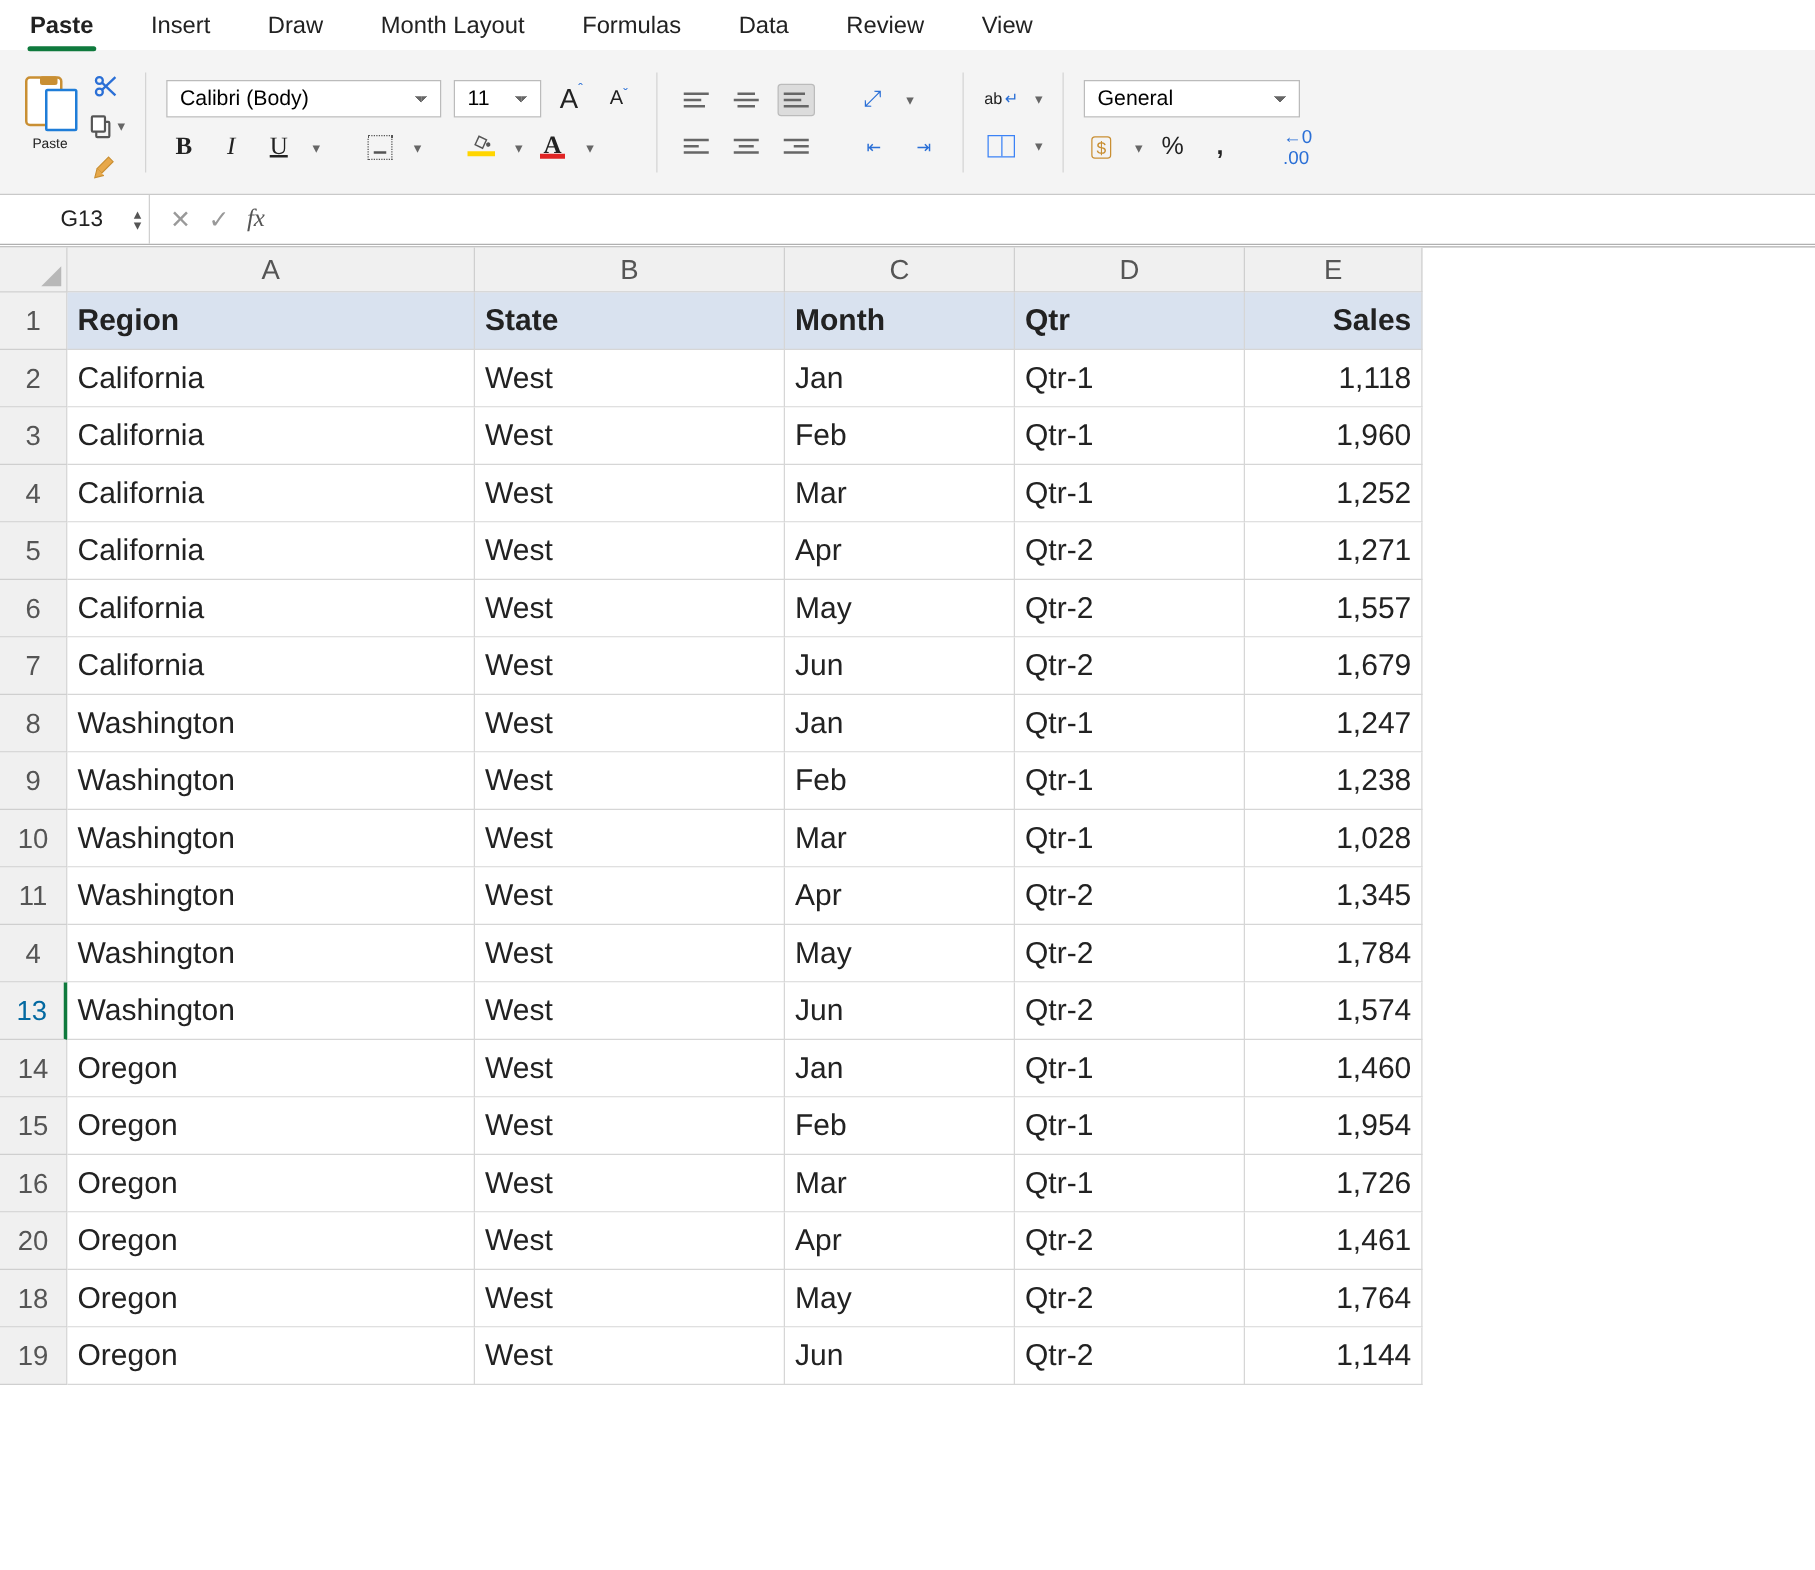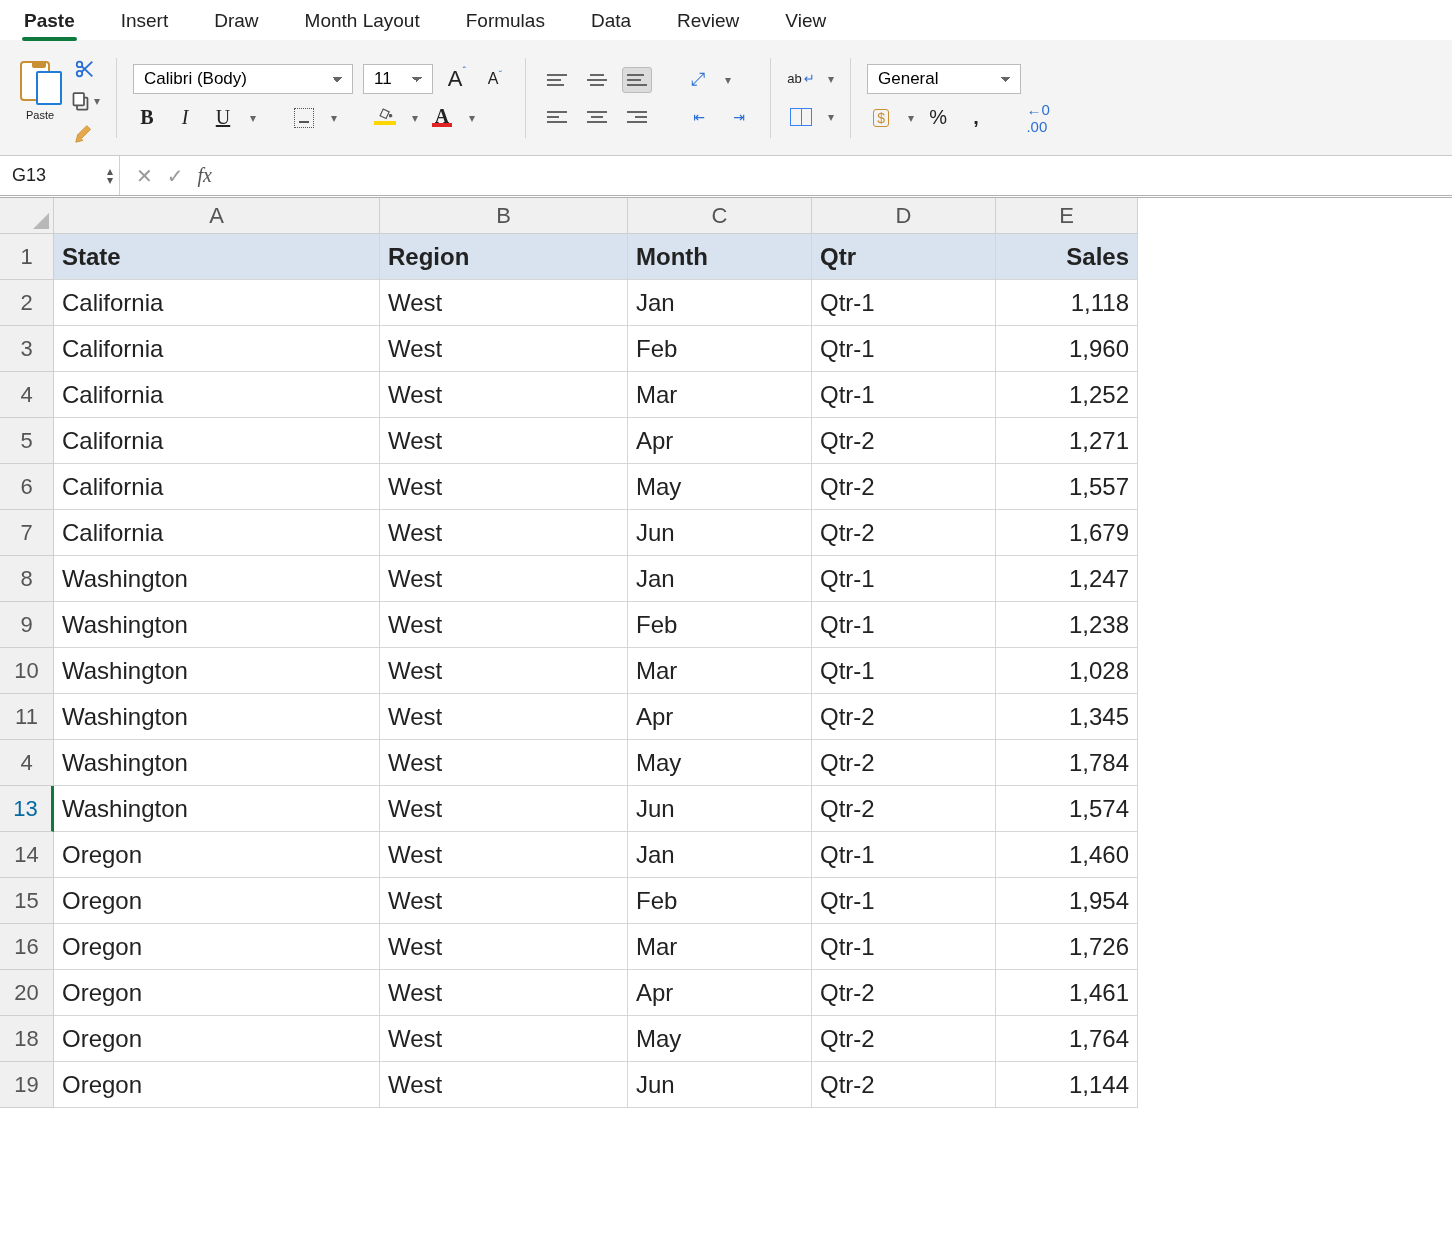--- a/index.html
+++ b/index.html
@@ -115,41 +115,42 @@
   .align-btn.active { background:#dcdcdc; border:1px solid #bbb; border-radius:3px;}
   .lines { width:20px; display:flex; flex-direction:column; gap:3px;}
   .ln{height:2px;background:#666;}
   .orientation {font-size:18px;}
 
   .wrap-ico{display:flex;align-items:center;gap:2px;font-size:13px;}
   .merge-ico{width:22px;height:18px;border:1px solid #3b82f6;display:flex;}
   .merge-ico::before{content:"";width:50%;border-right:1px solid #3b82f6;}
 
   
-  .num-format { width:154px;}
+  .num-format { width:173px;}
   .num-btn{font-size:20px;}
   .inc-dec{font-size:15px;color:#2a6fd6;}
 
   
   .formula-bar {
     display:flex;
     align-items:center;
     height:42px;
     border-bottom:3px double #b0b0b0;
     background:#fff;
   }
   .name-box {
     width:120px;
     height:100%;
     border-right:1px solid #d0d0d0;
     display:flex;
     align-items:center;
     padding-left:12px;
     font-size:18px;
     position:relative;
+    justify-content:center;
   }
   .name-box .stepper{position:absolute;right:6px;display:flex;flex-direction:column;line-height:9px;font-size:12px;color:#555;}
   .fb-btns{display:flex;align-items:center;gap:14px;padding:0 16px;color:#999;font-size:20px;}
   .fx{font-style:italic;font-family:"Times New Roman",serif;color:#555;font-size:20px;}
 
   
   .grid-wrap { position:relative; }
   .grid { display:grid; grid-template-columns: 54px 326px 248px 184px 184px 142px; }
   .corner { background:#f0f0f0; border-right:1px solid #cfcfcf; border-bottom:1px solid #cfcfcf; position:relative; height:36px;}
   .corner::after{content:"";position:absolute;right:4px;bottom:4px;width:0;height:0;border-left:16px solid transparent;border-bottom:16px solid #b8b8b8;}
@@ -380,22 +381,22 @@
 
 <div class="grid-wrap">
   <div class="grid" id="grid">
       <div class="corner"></div>
       <div class="col-head">A</div>
       <div class="col-head">B</div>
       <div class="col-head">C</div>
       <div class="col-head">D</div>
       <div class="col-head">E</div>
       <div class="row-head">1</div>
+      <div class="cell hdr">Region</div>
       <div class="cell hdr">State</div>
-      <div class="cell hdr">Region</div>
       <div class="cell hdr">Month</div>
       <div class="cell hdr">Qtr</div>
       <div class="cell hdr right">Sales</div>
       <div class="row-head">2</div>
       <div class="cell">California</div>
       <div class="cell">West</div>
       <div class="cell">Jan</div>
       <div class="cell">Qtr-1</div>
       <div class="cell right">1,118</div>
       <div class="row-head">3</div>

